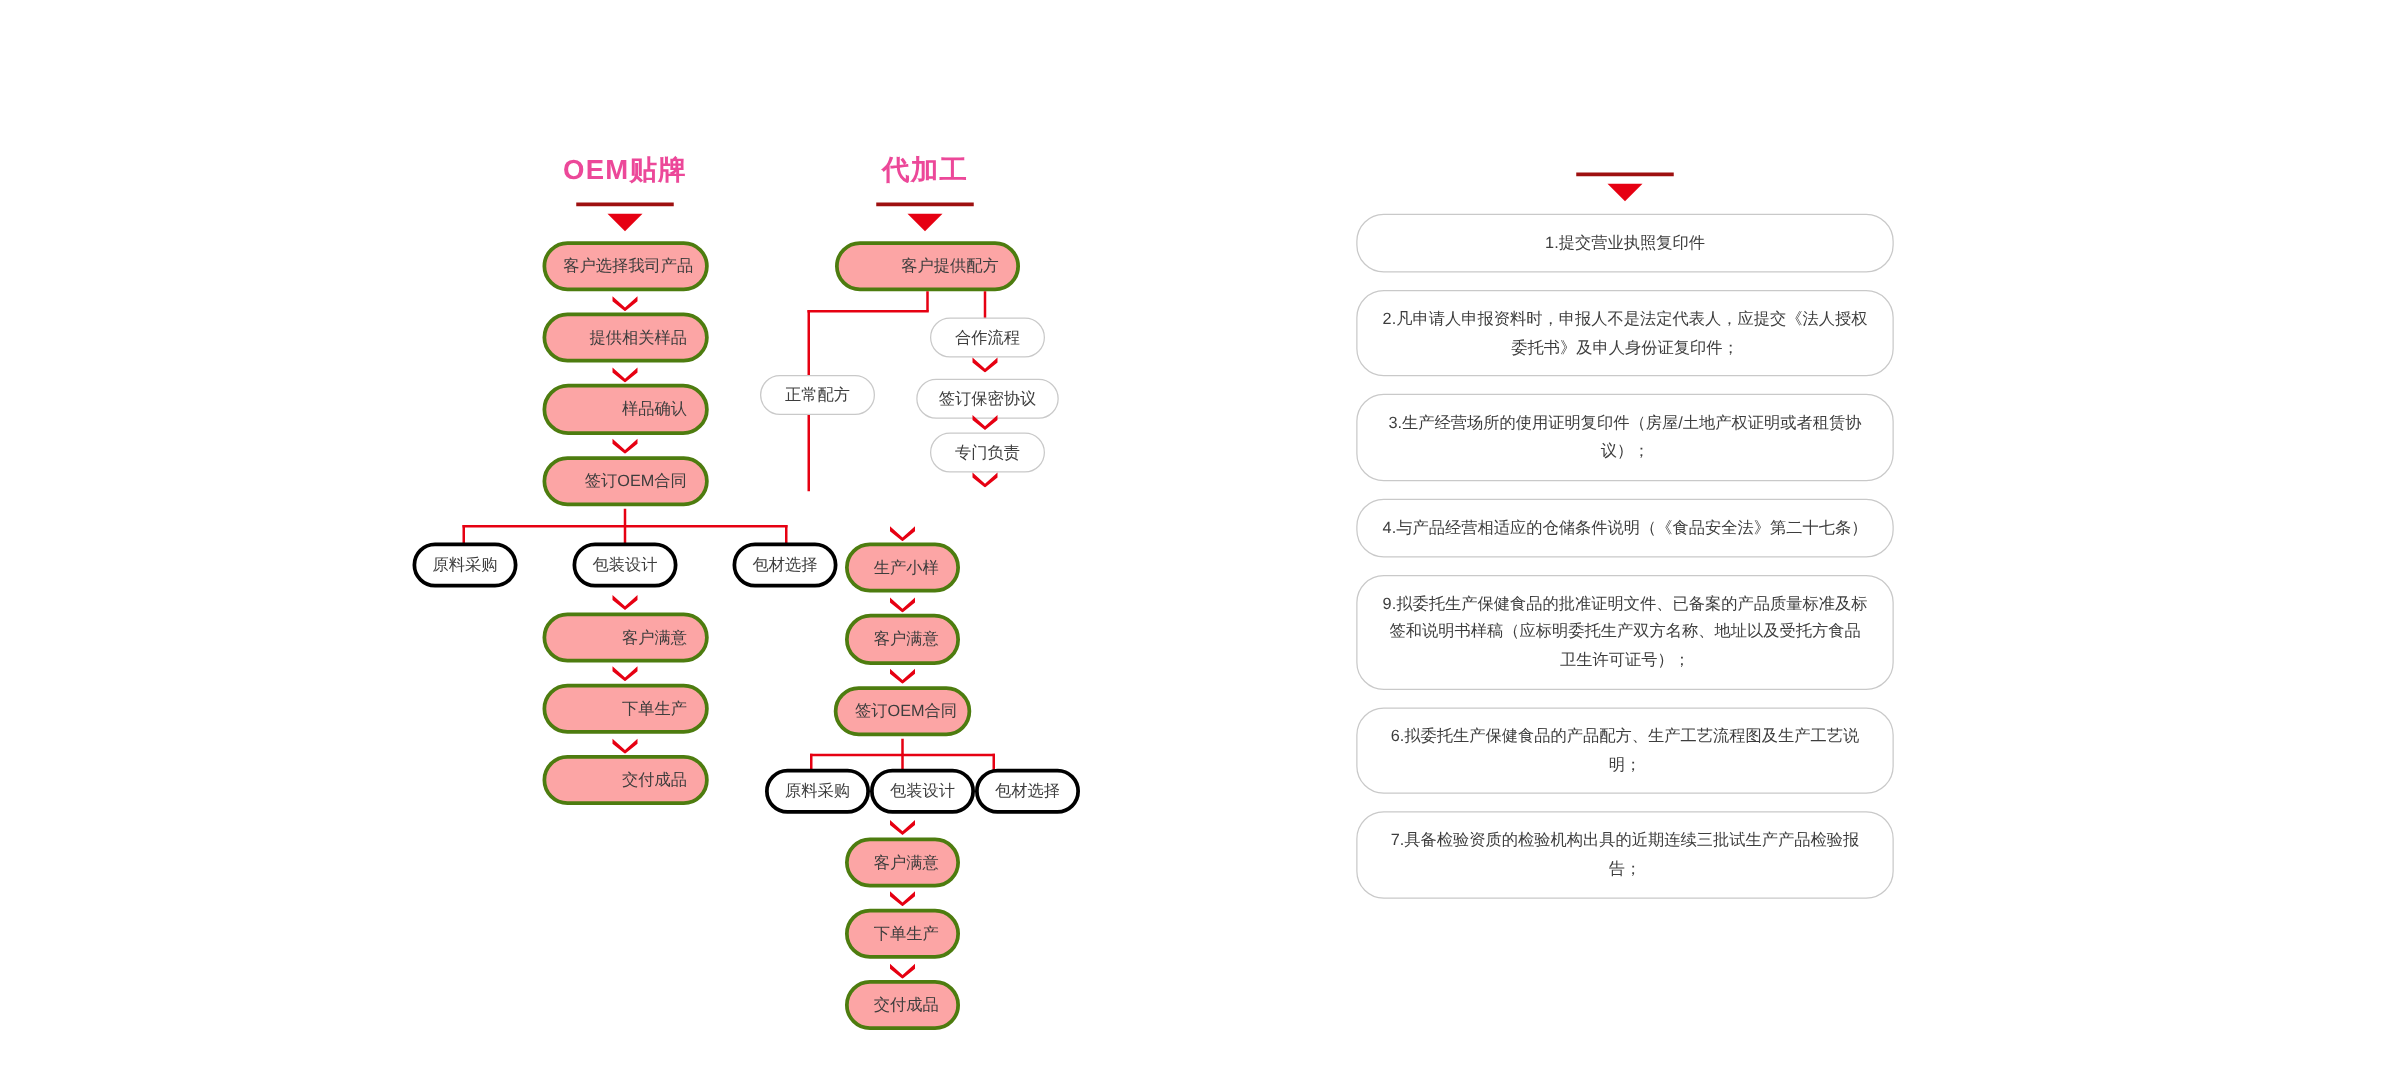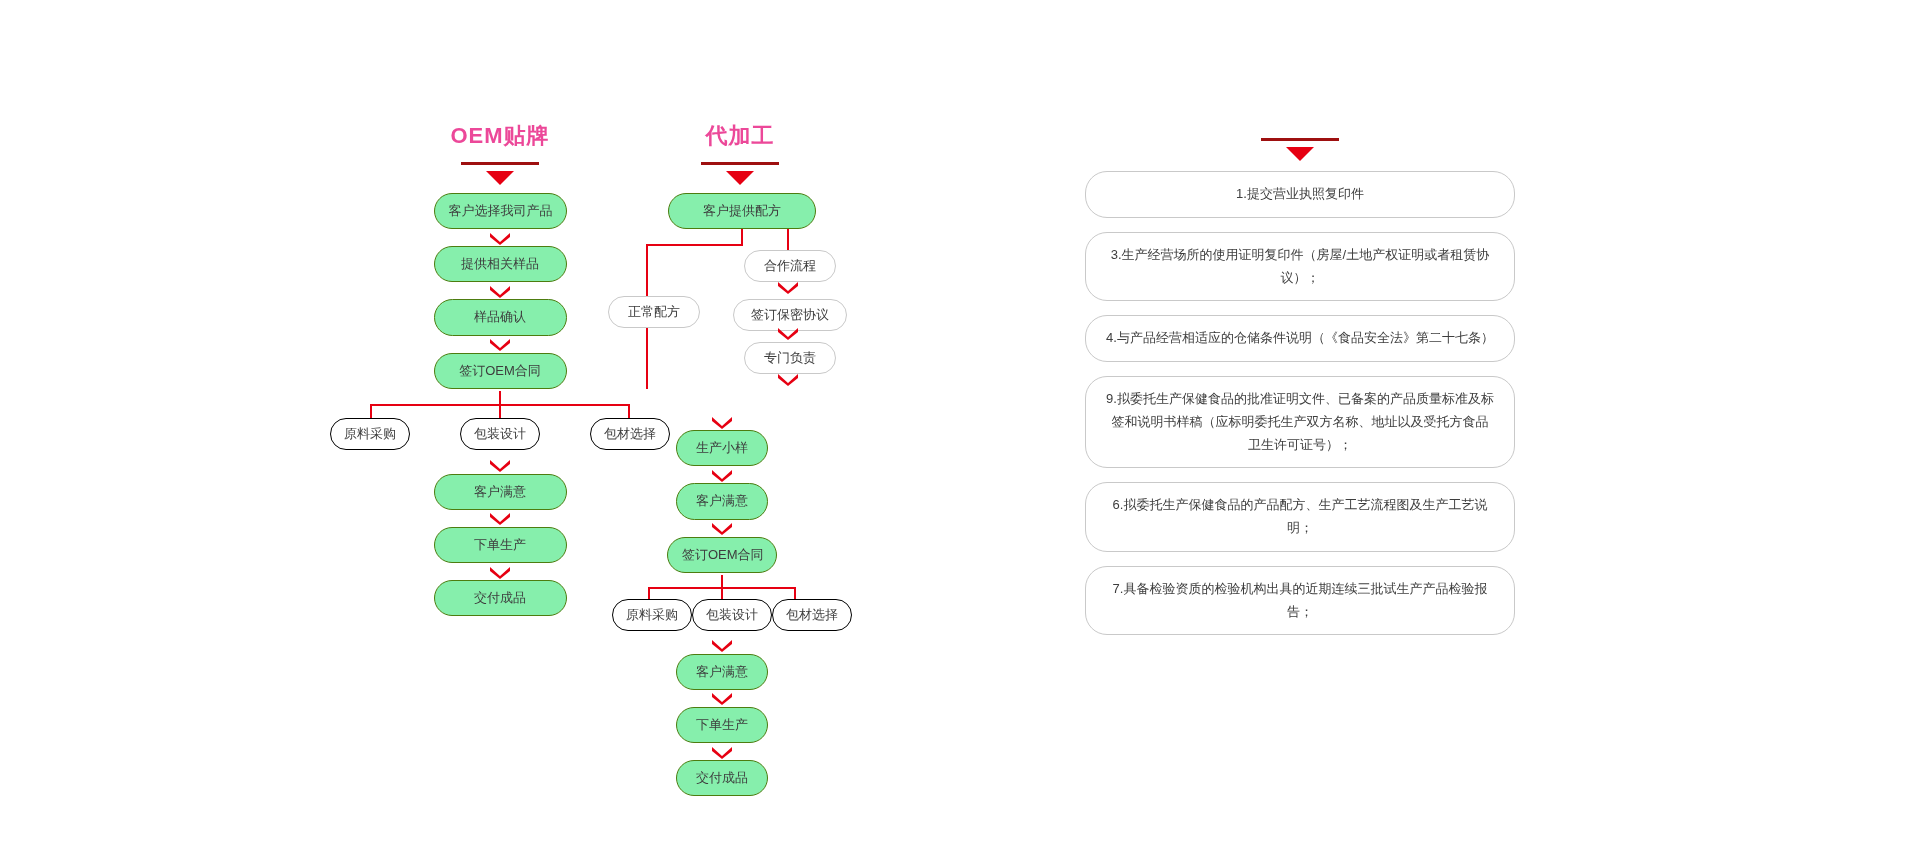--- a/index.html
+++ b/index.html
@@ -46,27 +46,27 @@
   }
   .big-arrow {
     width: 0; height: 0; margin: 6px auto 0 auto;
     border-left: 14px solid transparent;
     border-right: 14px solid transparent;
     border-top: 14px solid #e60012;
   }
 
   
   .node {
-    border: 1px solid #4d7c0f;
+    border: 3px solid #4d7c0f;
     border-radius: 999px;
-    background: #86efac;
+    background: #fca5a5;
     color: #3d3d3d;
     font-size: 13px;
     line-height: 1.55;
-    text-align: center;
+    text-align: right;
     padding: 7px 14px;
     white-space: nowrap;
   }
 
   
   .chev {
     width: 100%; height: 17px;
     display: flex; align-items: center; justify-content: center;
   }
   .chev svg { display: block; }
@@ -78,21 +78,21 @@
   .c1-node { width: 133px; }
 
   .branch3 {
     position: relative; width: 340px; height: 66px; margin-top: 2px;
   }
   .branch3 .bline { position: absolute; background: #e60012; }
   .branch-row {
     display: flex; justify-content: space-between; width: 340px;
   }
   .branch-item {
-    border: 1px solid #000000; border-radius: 999px; background: #fff;
+    border: 3px solid #000000; border-radius: 999px; background: #fff;
     font-size: 13px; color: #3d3d3d; padding: 6px 13px; white-space: nowrap;
   }
 
   
   .c2-flow { margin-top: 8px; width: 360px; position: relative; }
   .c2-node { width: 148px; }
 
   .c2-split {
     position: relative; width: 360px; height: 184px; margin-top: 0px;
   }
@@ -284,20 +284,21 @@
       </div>
     </div>
   </div>
 
   <div class="col col-3">
     <div class="col-underline"></div>
     <div class="big-arrow"></div>
 
     <div class="c3-list">
       <div class="c3-item">1.提交营业执照复印件</div>
+      <div class="c3-item">2.凡申请人申报资料时，申报人不是法定代表人，应提交《法人授权委托书》及申人身份证复印件；</div>
       <div class="c3-item">3.生产经营场所的使用证明复印件（房屋/土地产权证明或者租赁协议）；</div>
       <div class="c3-item">4.与产品经营相适应的仓储条件说明（《食品安全法》第二十七条）</div>
       <div class="c3-item">9.拟委托生产保健食品的批准证明文件、已备案的产品质量标准及标签和说明书样稿（应标明委托生产双方名称、地址以及受托方食品卫生许可证号）；</div>
       <div class="c3-item">6.拟委托生产保健食品的产品配方、生产工艺流程图及生产工艺说明；</div>
       <div class="c3-item">7.具备检验资质的检验机构出具的近期连续三批试生产产品检验报告；</div>
     </div>
   </div>
 
 </div>
 

